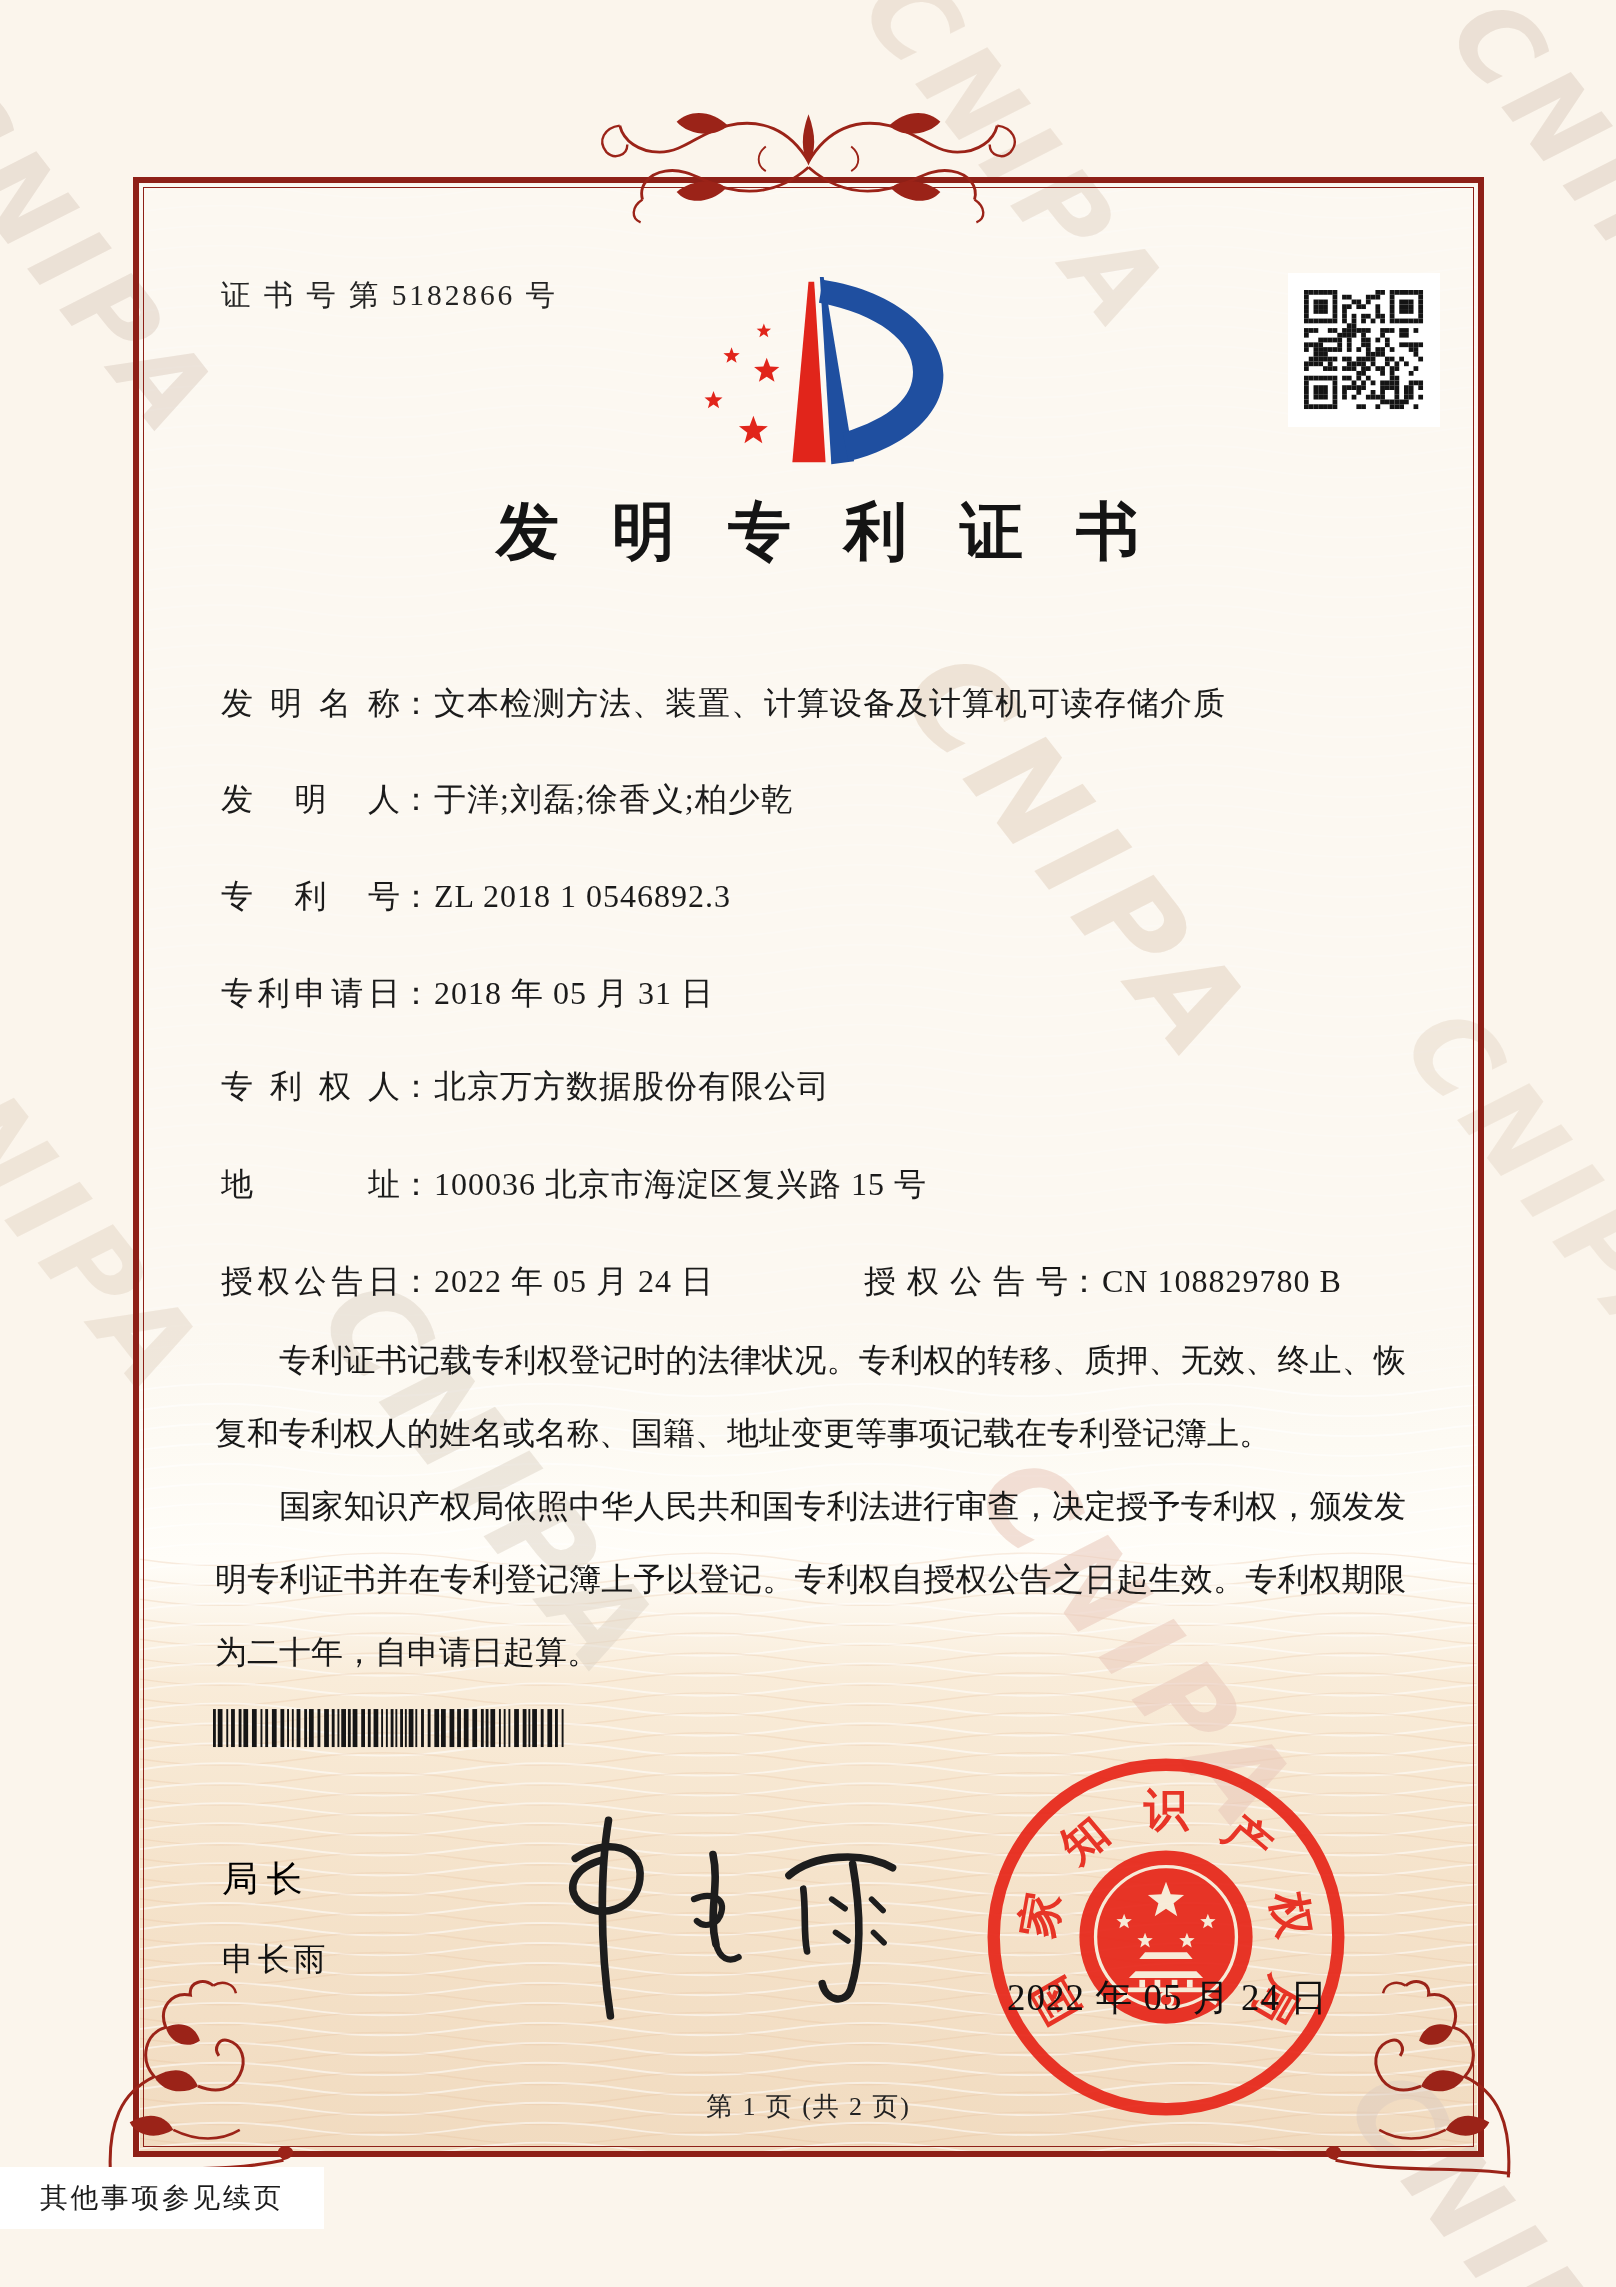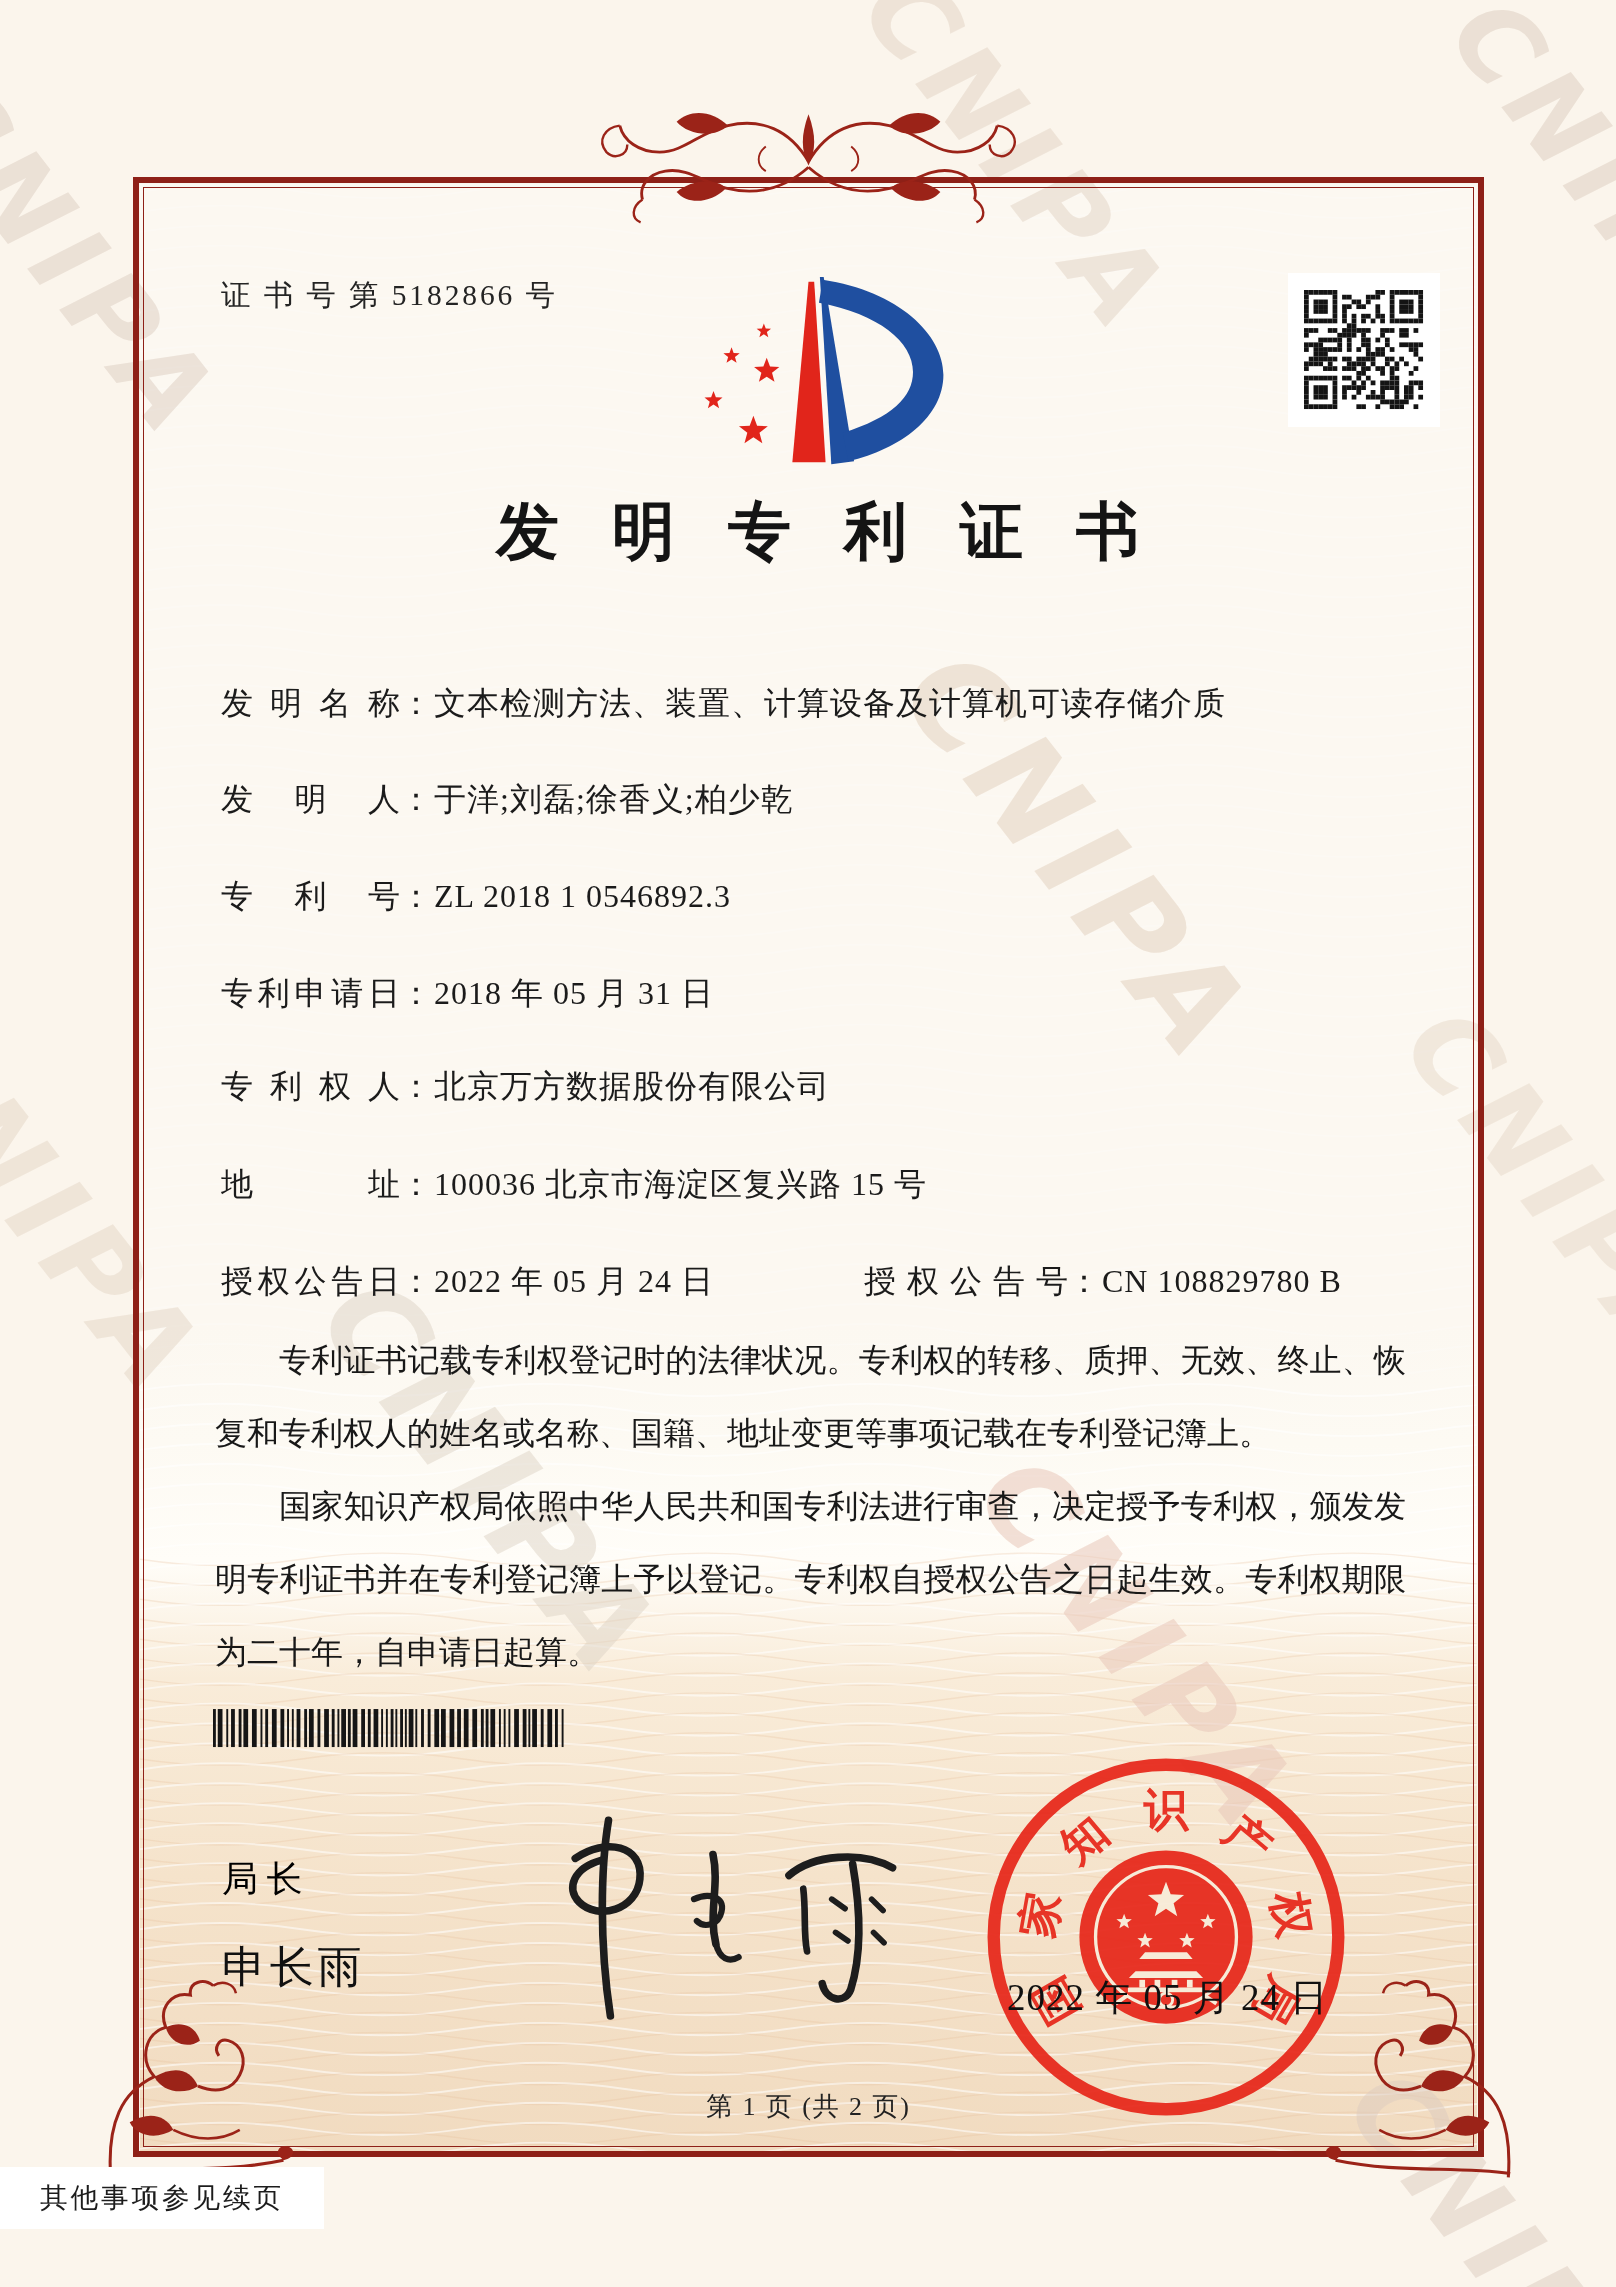--- a/index.html
+++ b/index.html
@@ -45,21 +45,21 @@
   .glabel{display:inline-flex;justify-content:space-between;width:204px;}
 
   .paras{position:absolute;left:215px;top:1324px;width:1191px;z-index:5;
          font-size:32px;line-height:73px;text-align:justify;color:#181818;}
   .paras p{margin:0;text-indent:2em;}
 
   .barcode{position:absolute;left:213px;top:1709px;z-index:5;}
 
   .signer-title{position:absolute;left:222px;top:1855px;z-index:5;font-size:36px;letter-spacing:8.6px;
                 font-family:"DejaVu Sans","Liberation Sans",sans-serif;color:#000000;}
-  .signer-name{position:absolute;left:222px;top:1938px;z-index:5;font-size:44px;letter-spacing:3.8px;
+  .signer-name{position:absolute;left:222px;top:1938px;z-index:5;font-size:32px;letter-spacing:3.8px;
                font-family:"DejaVu Sans","Liberation Sans",sans-serif;color:#111;}
   .signature{position:absolute;left:518px;top:1807px;z-index:6;}
 
   .seal{position:absolute;left:968px;top:1739px;z-index:6;opacity:.93;}
   .seal-date{position:absolute;left:982px;top:1973px;width:371px;z-index:7;text-align:center;
              font-size:37px;letter-spacing:1px;color:#101010;white-space:nowrap;}
 
   .page-no{position:absolute;left:0;top:2089px;width:100%;z-index:5;text-align:center;font-size:26px;letter-spacing:1.9px;color:#222;}
   .cont-note{position:absolute;left:0;top:2167px;width:100%;z-index:5;text-align:left;}
   .cont-note span{display:inline-block;background:#ffffff;padding:12.4px 40px;font-size:27.6px;letter-spacing:2.9px;color:#1c1c1c;}

